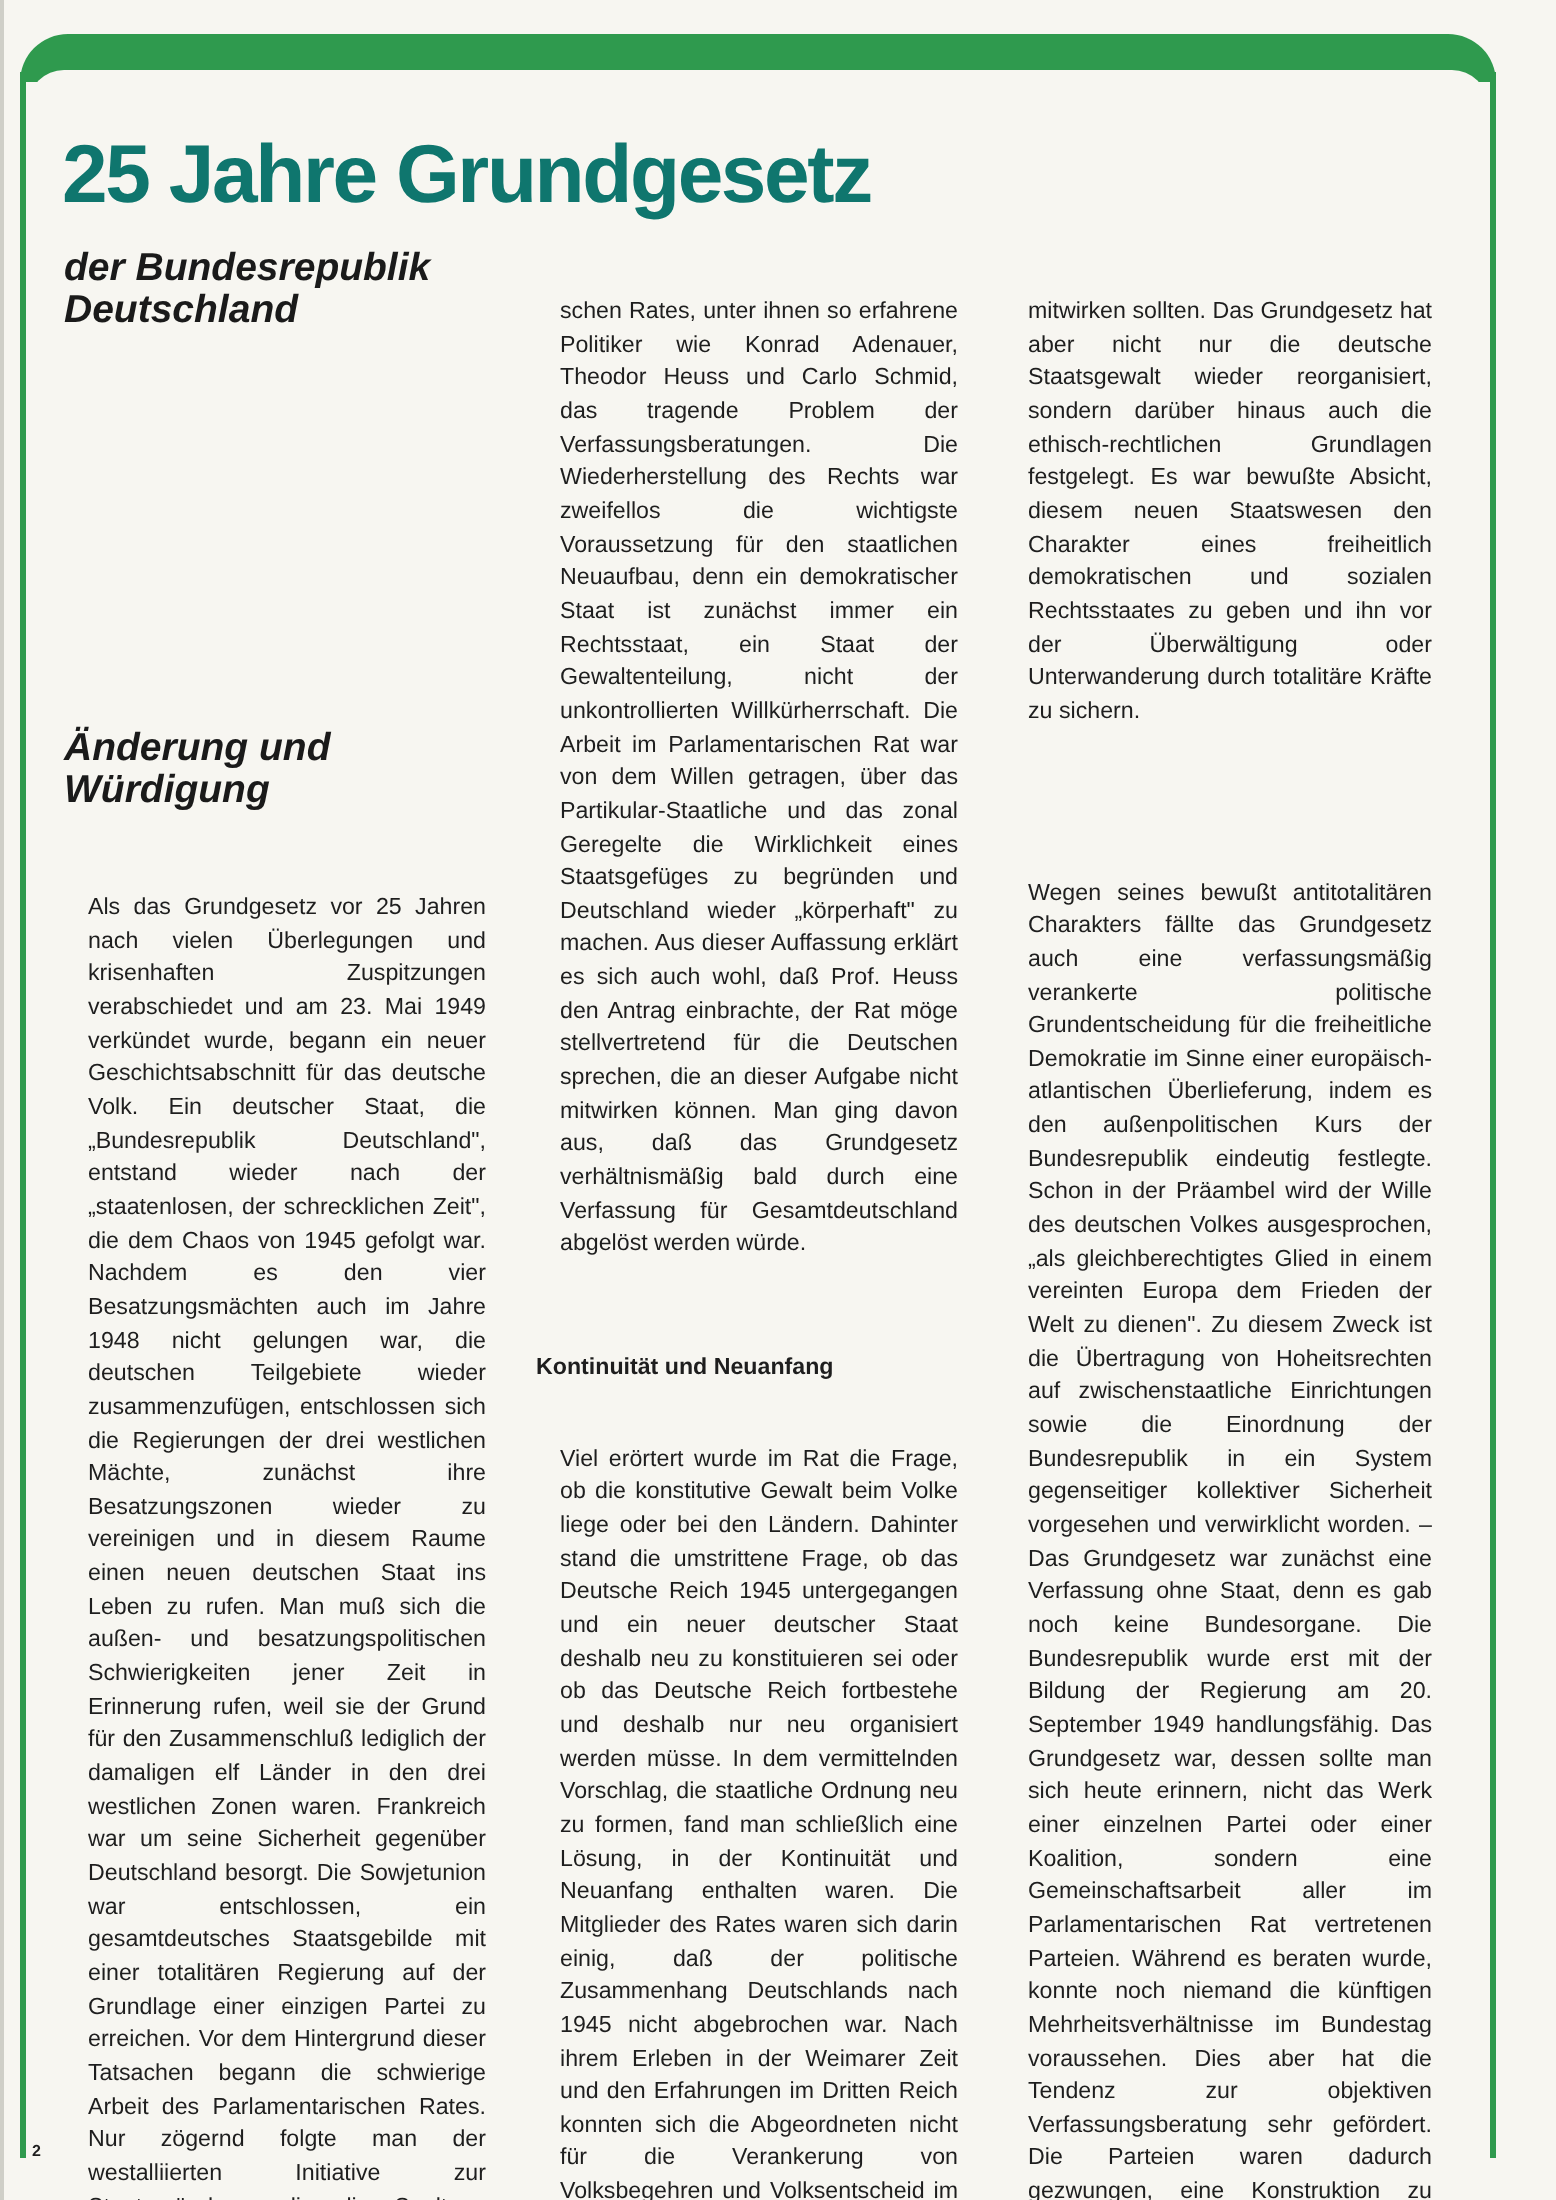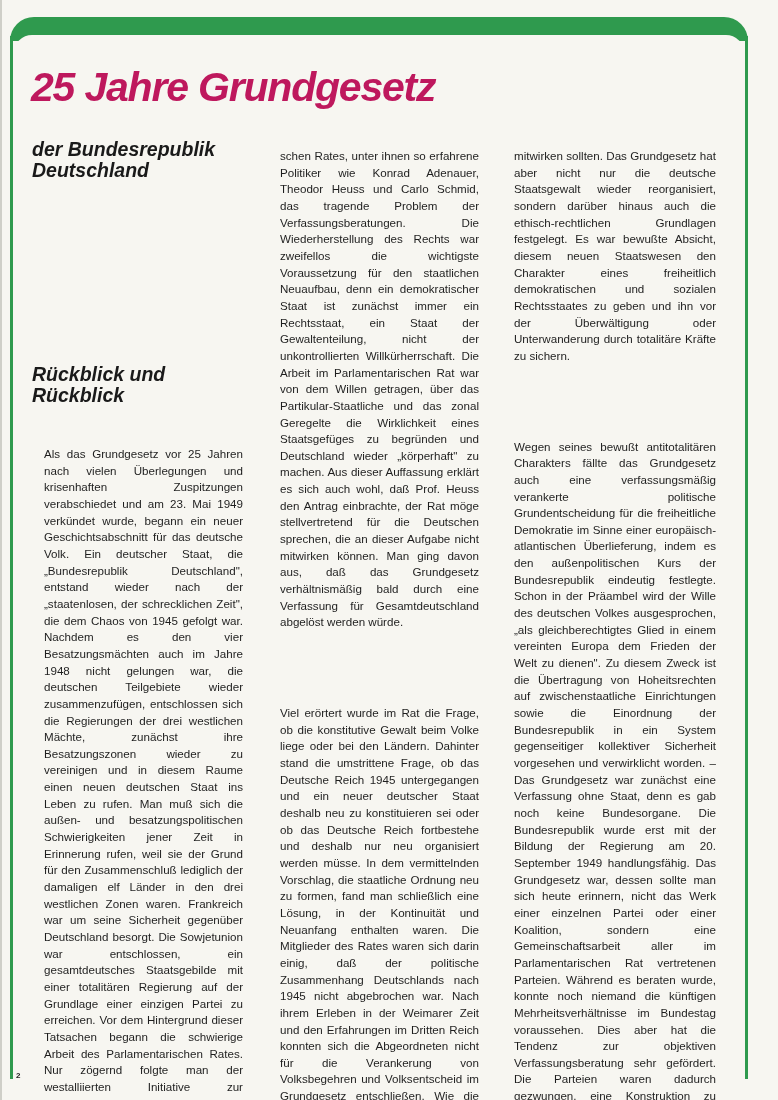--- a/index.html
+++ b/index.html
@@ -22,29 +22,29 @@
       position: absolute; left: 10px; top: 36px; width: 3px; height: 1043px; background: #2f9a4e;
     }
     .frame-right {
       position: absolute; left: 745px; top: 36px; width: 3px; height: 1043px; background: #2f9a4e;
     }
     .edge-left {
       position: absolute; left: 0; top: 0; width: 2px; height: 1100px; background: #cfcfc8;
     }
     .title {
       position: absolute; left: 31px; top: 64px;
-      font-size: 41px; font-weight: bold; font-style: italic; letter-spacing: -1.2px;
-      margin: 0; color: #be185d;
+      font-size: 41px; font-weight: bold; letter-spacing: -1.2px;
+      margin: 0; color: #0f766e;
     }
     .sub {
       position: absolute; left: 32px;
       font-size: 19.5px; font-weight: bold; font-style: italic; line-height: 21px;
       margin: 0; color: #1a1a1a;
     }
-    .sub1 { top: 139px; }
+    .sub1 { top: 124px; }
     .sub2 { top: 364px; }
     .col {
       position: absolute; width: 223px;
       font-size: 11.6px; line-height: 16.65px; text-align: justify;
       hyphens: none;
     }
     .col p { margin: 12px; }
     .col h3 { margin: 0; font-size: 11.6px; font-weight: bold; line-height: 16.65px; text-align: left; }
     .col1 { left: 32px; top: 434px; }
     .col2 { left: 268px; top: 136px; }
@@ -62,33 +62,34 @@
 <div class="frame-top"></div>
 <div class="frame-inner"></div>
 <div class="frame-left"></div>
 <div class="frame-right"></div>
 
 <h1 class="title">25 Jahre Grundgesetz</h1>
 <h2 class="sub sub1">
   <span style="display:block;width:220px;">der Bundesrepublik Deutschland</span>
 </h2>
 <h2 class="sub sub2">
-  <span style="display:block;width:180px;">Rückblick und Rückblick</span>
+  <span style="display:block;width:180px;">Änderung und Würdigung</span>
 </h2>
 
 <div class="col col1">
   <p>Als das Grundgesetz vor 25 Jahren nach vielen Überlegungen und krisenhaften Zuspitzungen verabschiedet und am 23. Mai 1949 verkündet wurde, begann ein neuer Geschichtsabschnitt für das deutsche Volk. Ein deutscher Staat, die „Bundesrepublik Deutschland", entstand wieder nach der „staatenlosen, der schrecklichen Zeit", die dem Chaos von 1945 gefolgt war. Nachdem es den vier Besatzungsmächten auch im Jahre 1948 nicht gelungen war, die deutschen Teilgebiete wieder zusammenzufügen, entschlossen sich die Regierungen der drei westlichen Mächte, zunächst ihre Besatzungszonen wieder zu vereinigen und in diesem Raume einen neuen deutschen Staat ins Leben zu rufen. Man muß sich die außen- und besatzungspolitischen Schwierigkeiten jener Zeit in Erinnerung rufen, weil sie der Grund für den Zusammenschluß lediglich der damaligen elf Länder in den drei westlichen Zonen waren. Frankreich war um seine Sicherheit gegenüber Deutschland besorgt. Die Sowjetunion war entschlossen, ein gesamtdeutsches Staatsgebilde mit einer totalitären Regierung auf der Grundlage einer einzigen Partei zu erreichen. Vor dem Hintergrund dieser Tatsachen begann die schwierige Arbeit des Parlamentarischen Rates. Nur zögernd folgte man der westalliierten Initiative zur Staatsgründung, die die Spaltung Deutschlands vertiefen würde. Die Blockade Berlins und der Umsturz in Prag waren der düstere, zeitgeschichtliche Hintergrund.</p>
   <div class="gap1"></div>
   <h3>Wiederherstellung des Rechts</h3>
 
 </div>
 
 <div class="col col2">
   <p>schen Rates, unter ihnen so erfahrene Politiker wie Konrad Adenauer, Theodor Heuss und Carlo Schmid, das tragende Problem der Verfassungsberatungen. Die Wiederherstellung des Rechts war zweifellos die wichtigste Voraussetzung für den staatlichen Neuaufbau, denn ein demokratischer Staat ist zunächst immer ein Rechtsstaat, ein Staat der Gewaltenteilung, nicht der unkontrollierten Willkürherrschaft. Die Arbeit im Parlamentarischen Rat war von dem Willen getragen, über das Partikular-Staatliche und das zonal Geregelte die Wirklichkeit eines Staatsgefüges zu begründen und Deutschland wieder „körperhaft" zu machen. Aus dieser Auffassung erklärt es sich auch wohl, daß Prof. Heuss den Antrag einbrachte, der Rat möge stellvertretend für die Deutschen sprechen, die an dieser Aufgabe nicht mitwirken können. Man ging davon aus, daß das Grundgesetz verhältnismäßig bald durch eine Verfassung für Gesamtdeutschland abgelöst werden würde.</p>
   <div class="gap1"></div>
+  <h3>Kontinuität und Neuanfang</h3>
   <div class="gap2"></div>
   <p>Viel erörtert wurde im Rat die Frage, ob die konstitutive Gewalt beim Volke liege oder bei den Ländern. Dahinter stand die umstrittene Frage, ob das Deutsche Reich 1945 untergegangen und ein neuer deutscher Staat deshalb neu zu konstituieren sei oder ob das Deutsche Reich fortbestehe und deshalb nur neu organisiert werden müsse. In dem vermittelnden Vorschlag, die staatliche Ordnung neu zu formen, fand man schließlich eine Lösung, in der Kontinuität und Neuanfang enthalten waren. Die Mitglieder des Rates waren sich darin einig, daß der politische Zusammenhang Deutschlands nach 1945 nicht abgebrochen war. Nach ihrem Erleben in der Weimarer Zeit und den Erfahrungen im Dritten Reich konnten sich die Abgeordneten nicht für die Verankerung von Volksbegehren und Volksentscheid im Grundgesetz entschließen. Wie die Bismarcksche Verfassung führte das Grundgesetz eine starke, die Politik verantwortlich führende Stellung des Kanzlers ein und hob damit zugleich den Bundespräsidenten über die Ebene des politischen Tageskampfes hinaus. Das Schreckgespenst der Zusammenballung staatlicher Macht war schon durch den föderativen Aufbau in Bund und Ländern gebannt, von dem Prof. Heuss sagte: „Die Länder sollen ihr Eigenleben, nicht aber ihr Sonderleben führen, sondern im Verband des Gemeinwesens stehen." Man entschied sich für die Schaffung eines Bundesrates, in dem die Länderregierungen bei der Gesetzgebung und Verwaltung des Bundes</p>
 </div>
 
 <div class="col col3">
   <p>mitwirken sollten. Das Grundgesetz hat aber nicht nur die deutsche Staatsgewalt wieder reorganisiert, sondern darüber hinaus auch die ethisch-rechtlichen Grundlagen festgelegt. Es war bewußte Absicht, diesem neuen Staatswesen den Charakter eines freiheitlich demokratischen und sozialen Rechtsstaates zu geben und ihn vor der Überwältigung oder Unterwanderung durch totalitäre Kräfte zu sichern.</p>
   <div class="gap1"></div>
   <div class="gap2"></div>
   <p>Wegen seines bewußt antitotalitären Charakters fällte das Grundgesetz auch eine verfassungsmäßig verankerte politische Grundentscheidung für die freiheitliche Demokratie im Sinne einer europäisch-atlantischen Überlieferung, indem es den außenpolitischen Kurs der Bundesrepublik eindeutig festlegte. Schon in der Präambel wird der Wille des deutschen Volkes ausgesprochen, „als gleichberechtigtes Glied in einem vereinten Europa dem Frieden der Welt zu dienen". Zu diesem Zweck ist die Übertragung von Hoheitsrechten auf zwischenstaatliche Einrichtungen sowie die Einordnung der Bundesrepublik in ein System gegenseitiger kollektiver Sicherheit vorgesehen und verwirklicht worden. – Das Grundgesetz war zunächst eine Verfassung ohne Staat, denn es gab noch keine Bundesorgane. Die Bundesrepublik wurde erst mit der Bildung der Regierung am 20. September 1949 handlungsfähig. Das Grundgesetz war, dessen sollte man sich heute erinnern, nicht das Werk einer einzelnen Partei oder einer Koalition, sondern eine Gemeinschaftsarbeit aller im Parlamentarischen Rat vertretenen Parteien. Während es beraten wurde, konnte noch niemand die künftigen Mehrheitsverhältnisse im Bundestag voraussehen. Dies aber hat die Tendenz zur objektiven Verfassungsberatung sehr gefördert. Die Parteien waren dadurch gezwungen, eine Konstruktion zu schaffen, mit der jede von ihnen, gleichgültig ob als Regierungspartei oder als Opposition, arbeiten konnte. Dies ist dem Grundgesetz sehr zugute gekommen. Wenn man heute die Protokolle des Parlamentarischen Rates liest, muß man das hohe Niveau und den Gehalt der Reden ebenso bewundern wie die straffe Disziplin der Diskussion. Sauberes und strenges Rechtsdenken verband sich mit reichen politischen Erfahrungen und wirklichkeitsnahen Vorstellungen. Daß im Laufe der vergangenen 25 Jahre keine tiefgreifende Änderung der Verfassungsbestimmungen erforderlich war, spricht für das Grundgesetz. Gewiß sind der</p>
 </div>

